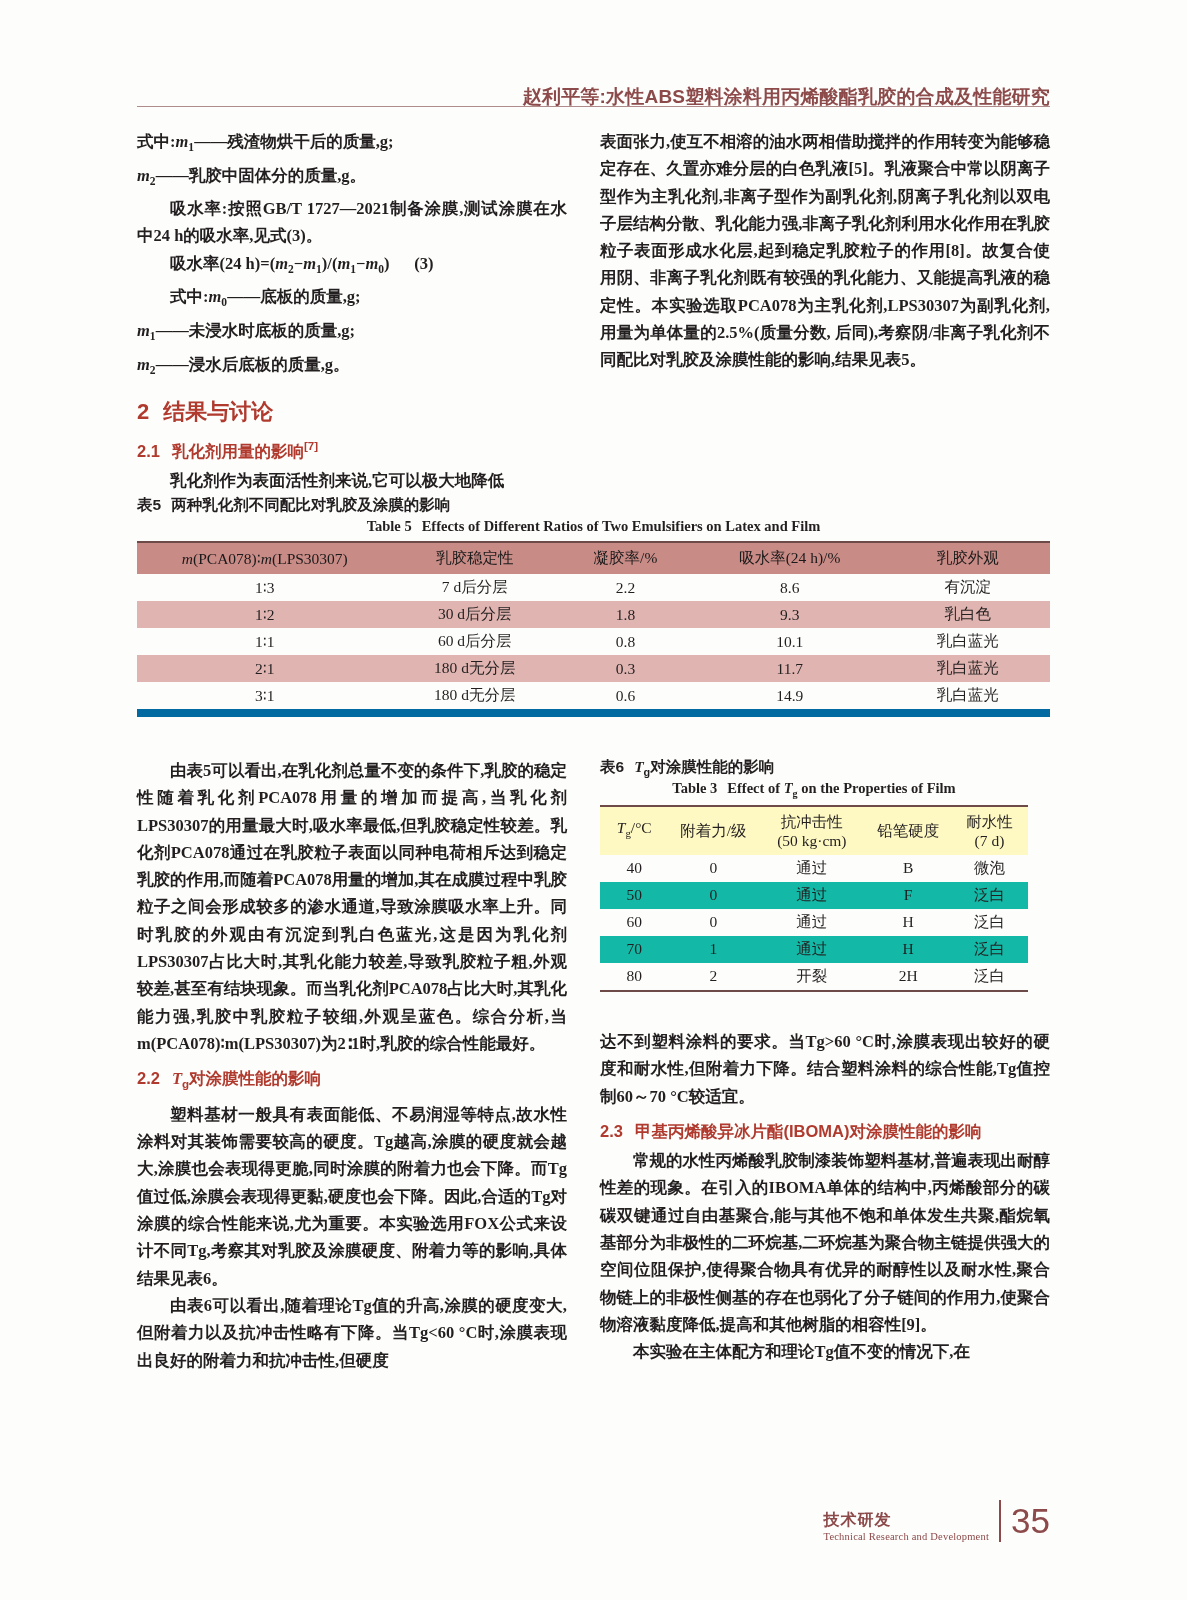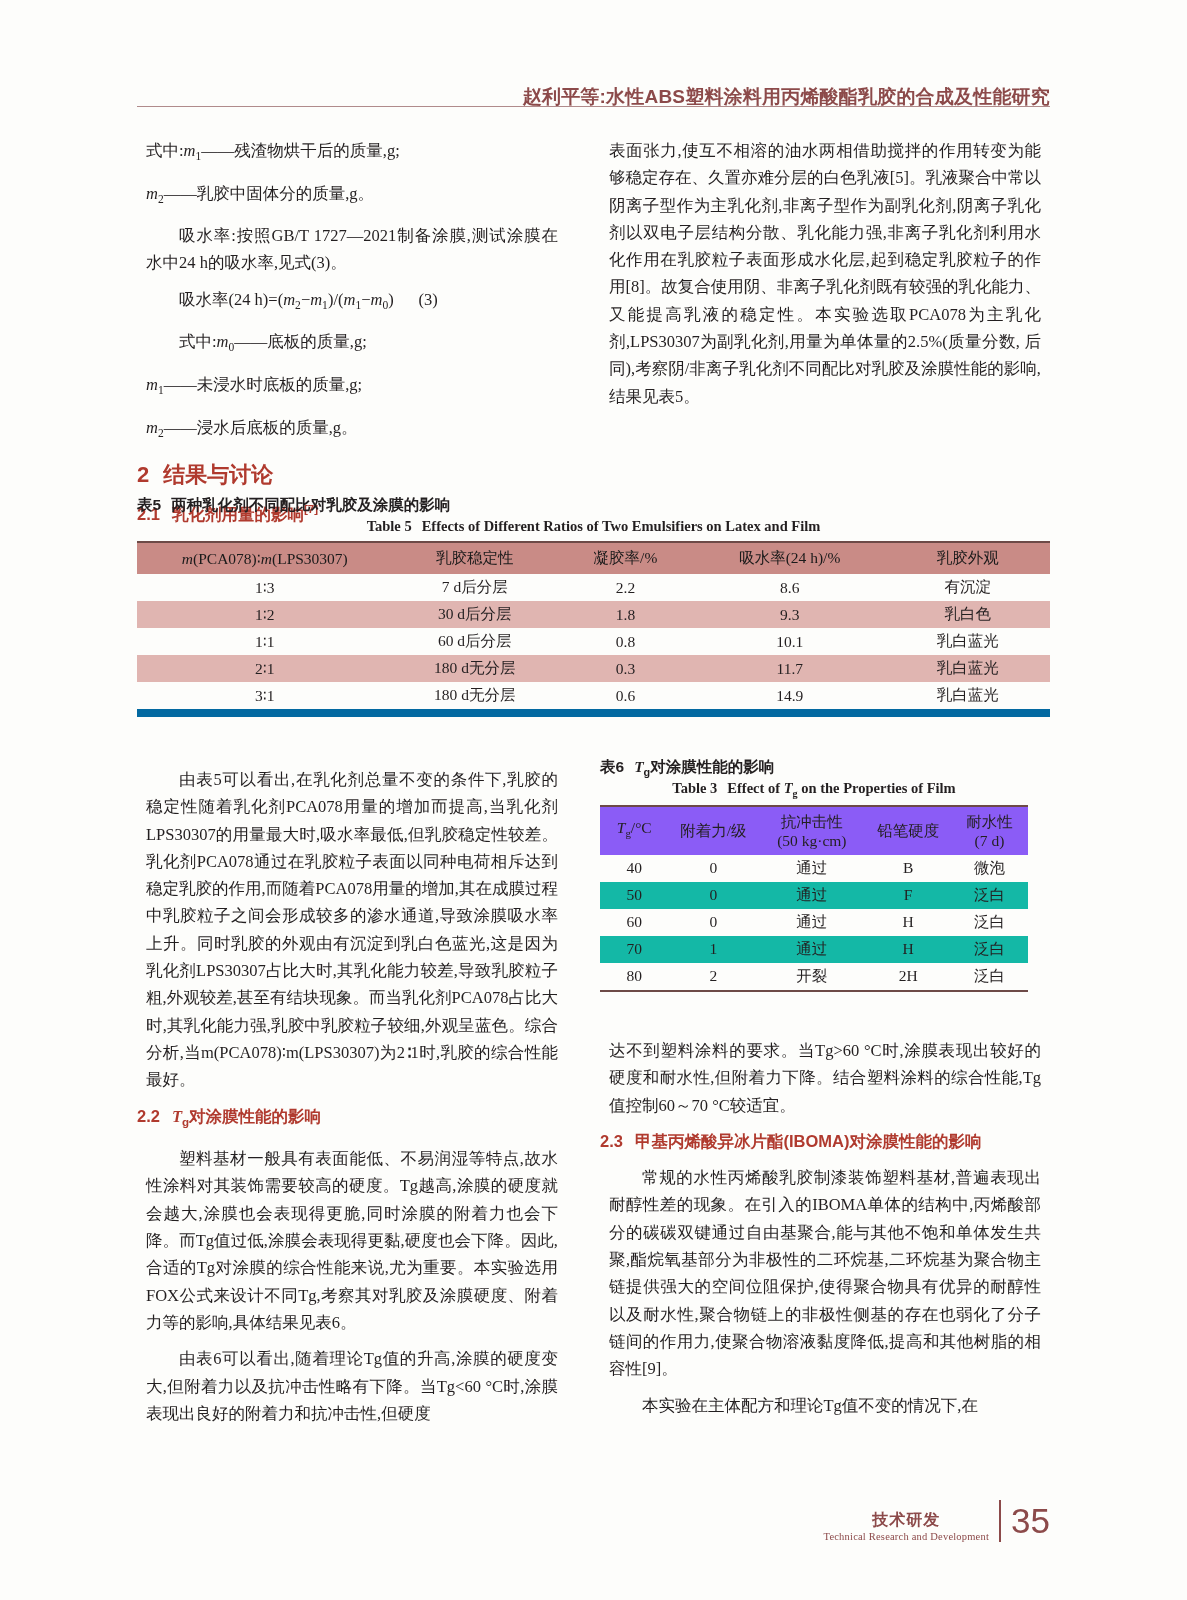--- a/index.html
+++ b/index.html
@@ -41,21 +41,21 @@
     width: 913px;
     height: 1px;
     background: #b08b8b;
   }
   .col {
     position: absolute;
     font-size: 16.5px;
     line-height: 27.3px;
     text-align: justify;
   }
-  .col p { margin: 9px; }
+  .col p { margin: 0; font-weight: bold; }
   .indent { text-indent: 2em; }
   .eqline { text-align: left; }
   i { font-family: "Liberation Serif", serif; font-style: italic; }
   sub { font-size: 0.7em; }
   sup { font-size: 0.7em; }
 
   
   #left-top { left: 137px; top: 128px; width: 430px; }
   #right-top { left: 600px; top: 128px; width: 450px; }
 
@@ -122,40 +122,40 @@
 
   
   #table6-wrap {
     position: absolute;
     left: 600px;
     top: 757px;
     width: 428px;
   }
   .t6 { border-top: 2px solid #6d4a47; border-bottom: 2px solid #6d4a47; font-size: 15.5px;}
   .t6 thead td {
-    background: #8b5cf6;
+    background: #fef9c3;
     padding: 5px 2px;
     line-height: 19px;
   }
   .t6 tbody tr.alt td { background: #14b8a6; }
 
   #left-bottom { left: 137px; top: 757px; width: 430px; }
   #right-bottom { left: 600px; top: 1028px; width: 450px; }
 
   .footer {
     position: absolute;
     right: 137px;
     bottom: 58px;
     text-align: right;
     display: flex;
     align-items: flex-end;
     justify-content: flex-end;
     gap: 10px;
   }
-  .footer-texts { text-align: center; }
+  .footer-texts { text-align: left; }
   .footer-cn {
     font-family: "Liberation Sans", sans-serif;
     font-weight: bold;
     font-size: 16px;
     color: #8c4a4a;
     letter-spacing: 1px;
   }
   .footer-en {
     font-family: "Liberation Serif", serif;
     font-size: 10.5px;

